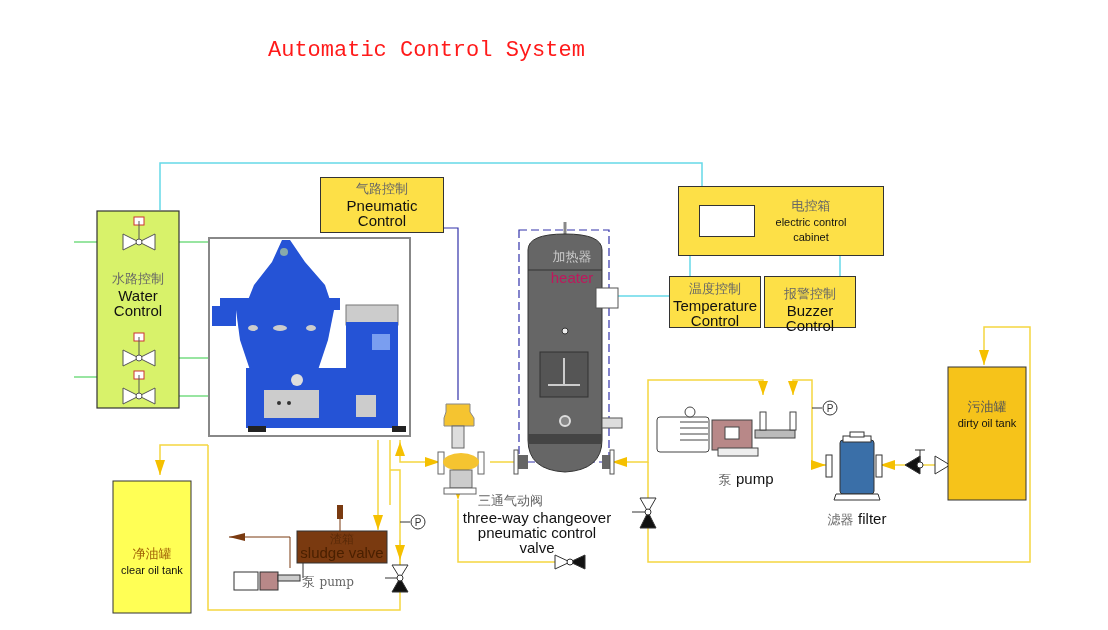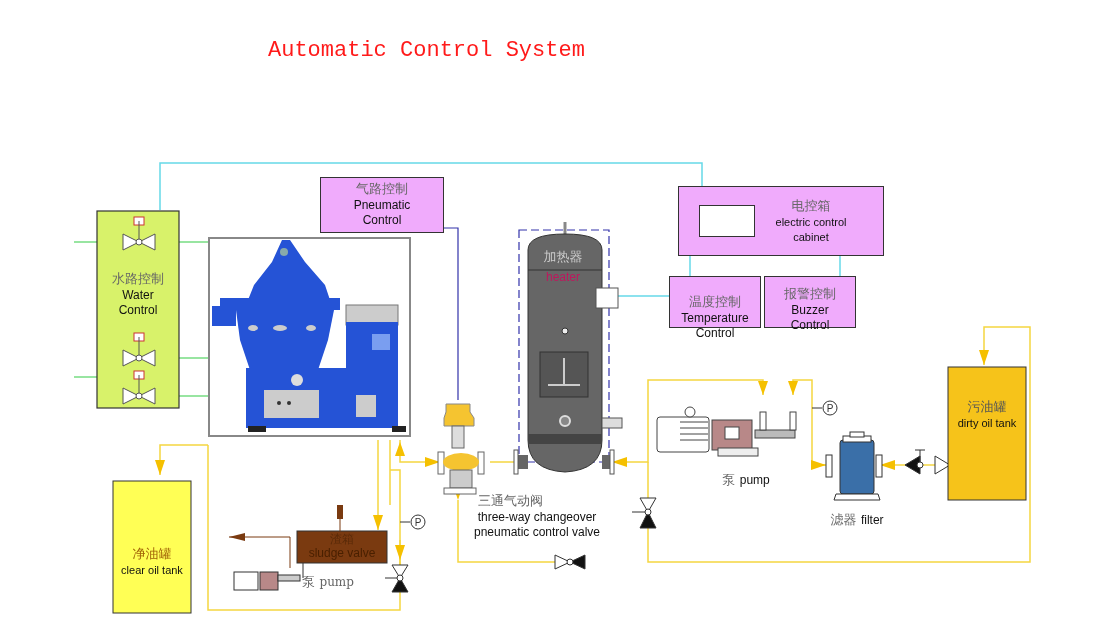--- a/index.html
+++ b/index.html
@@ -1,21 +1,21 @@
 <!DOCTYPE html>
 <html><head>
 <meta charset="utf-8">
 <style>
   html, body { margin:0; padding:0; background:#ffffff; }
   body { width:1108px; height:630px; position:relative; overflow:hidden; font-family:"Liberation Sans", sans-serif; }
   .title { position:absolute; left:268px; top:38px; font-family:"Liberation Mono", "DejaVu Sans Mono", monospace; font-size:22px; color:#ff1a1a; letter-spacing:0px; }
   svg.diagram { position:absolute; left:0; top:0; }
-  .box { position:absolute; background:#f0abfc; border:1.5px solid #333; box-sizing:border-box; text-align:center; color:#222; }
+  .box { position:absolute; background:#fde047; border:1.5px solid #333; box-sizing:border-box; text-align:center; color:#222; }
   .cn { font-family:"DejaVu Serif", serif; color:#666; font-size:13px; }
-  .en { font-family:"Liberation Sans", sans-serif; font-size:12px; color:#111; line-height:15px; }
+  .en { font-family:"Liberation Sans", sans-serif; font-size:15px; color:#111; line-height:15px; }
   .lbl { position:absolute; text-align:center; }
 </style>
 </head>
 <body>
 
 <div class="title">Automatic Control System</div>
 
 <svg class="diagram" width="1108" height="630">
 
   <g fill="none" stroke="#66d9e8" stroke-width="1.5">
@@ -233,33 +233,33 @@
 
 <div class="box" style="left:678px;top:186px;width:206px;height:70px;">
   <div style="position:absolute;left:20px;top:18px;width:54px;height:30px;background:#fff;border:1.5px solid #333;"></div>
   <div style="position:absolute;left:88px;top:10px;width:88px;">
     <div class="cn">电控箱</div>
     <div class="en" style="font-size:11px;">electric control</div>
     <div class="en" style="font-size:11px;">cabinet</div>
   </div>
 </div>
 
-<div class="box" style="left:669px;top:276px;width:92px;height:52px;padding-top:16px;">
+<div class="box" style="left:669px;top:276px;width:92px;height:52px;padding-top:3px;">
   <div class="cn">温度控制</div>
   <div class="en">Temperature</div>
   <div class="en">Control</div>
 </div>
 
 <div class="box" style="left:764px;top:276px;width:92px;height:52px;padding-top:8px;">
   <div class="cn">报警控制</div>
   <div class="en">Buzzer</div>
   <div class="en">Control</div>
 </div>
 
-<div class="lbl" style="left:504px;top:248px;width:88px;padding-left:15px;">
+<div class="lbl" style="left:528px;top:248px;width:88px;">
   <div class="cn" style="color:#ccc;">加热器</div>
   <div class="en" style="color:#be185d;margin-top:4px;">heater</div>
 </div>
 
 <div class="lbl" style="left:462px;top:492px;width:150px;">
   <div class="cn" style="text-align:left;padding-left:16px;">三通气动阀</div>
   <div class="en">three-way changeover</div>
   <div class="en">pneumatic control valve</div>
 </div>
 

